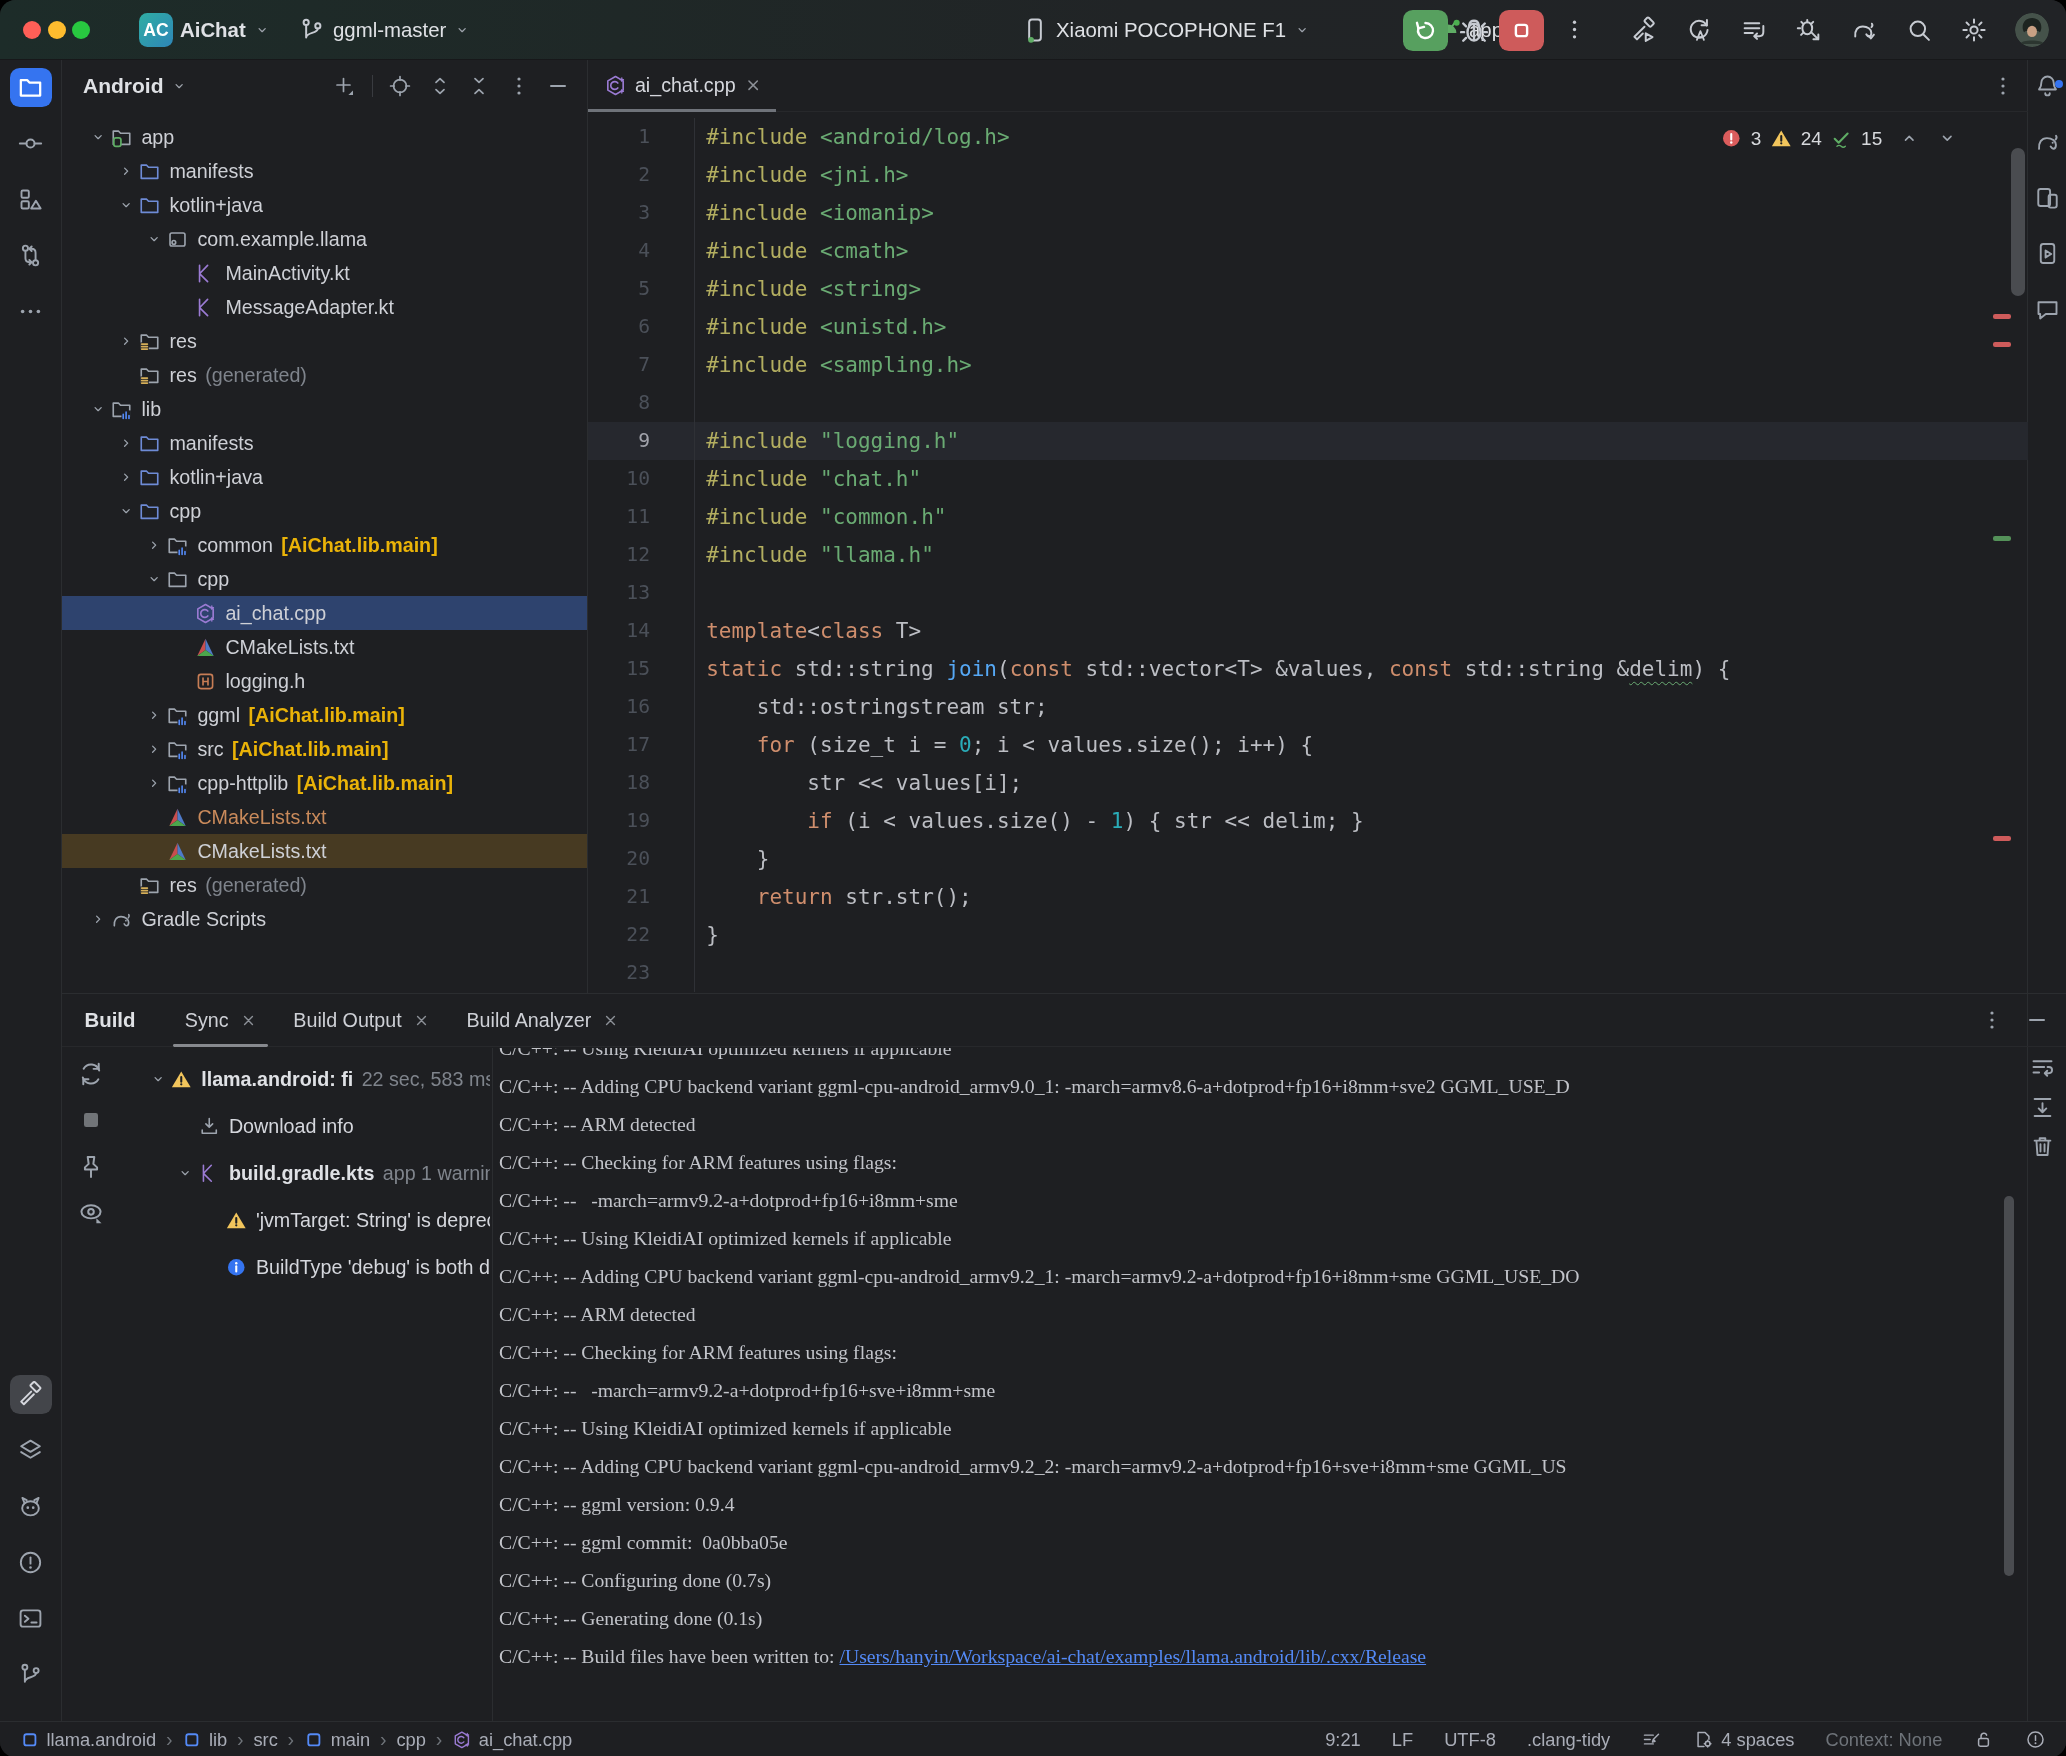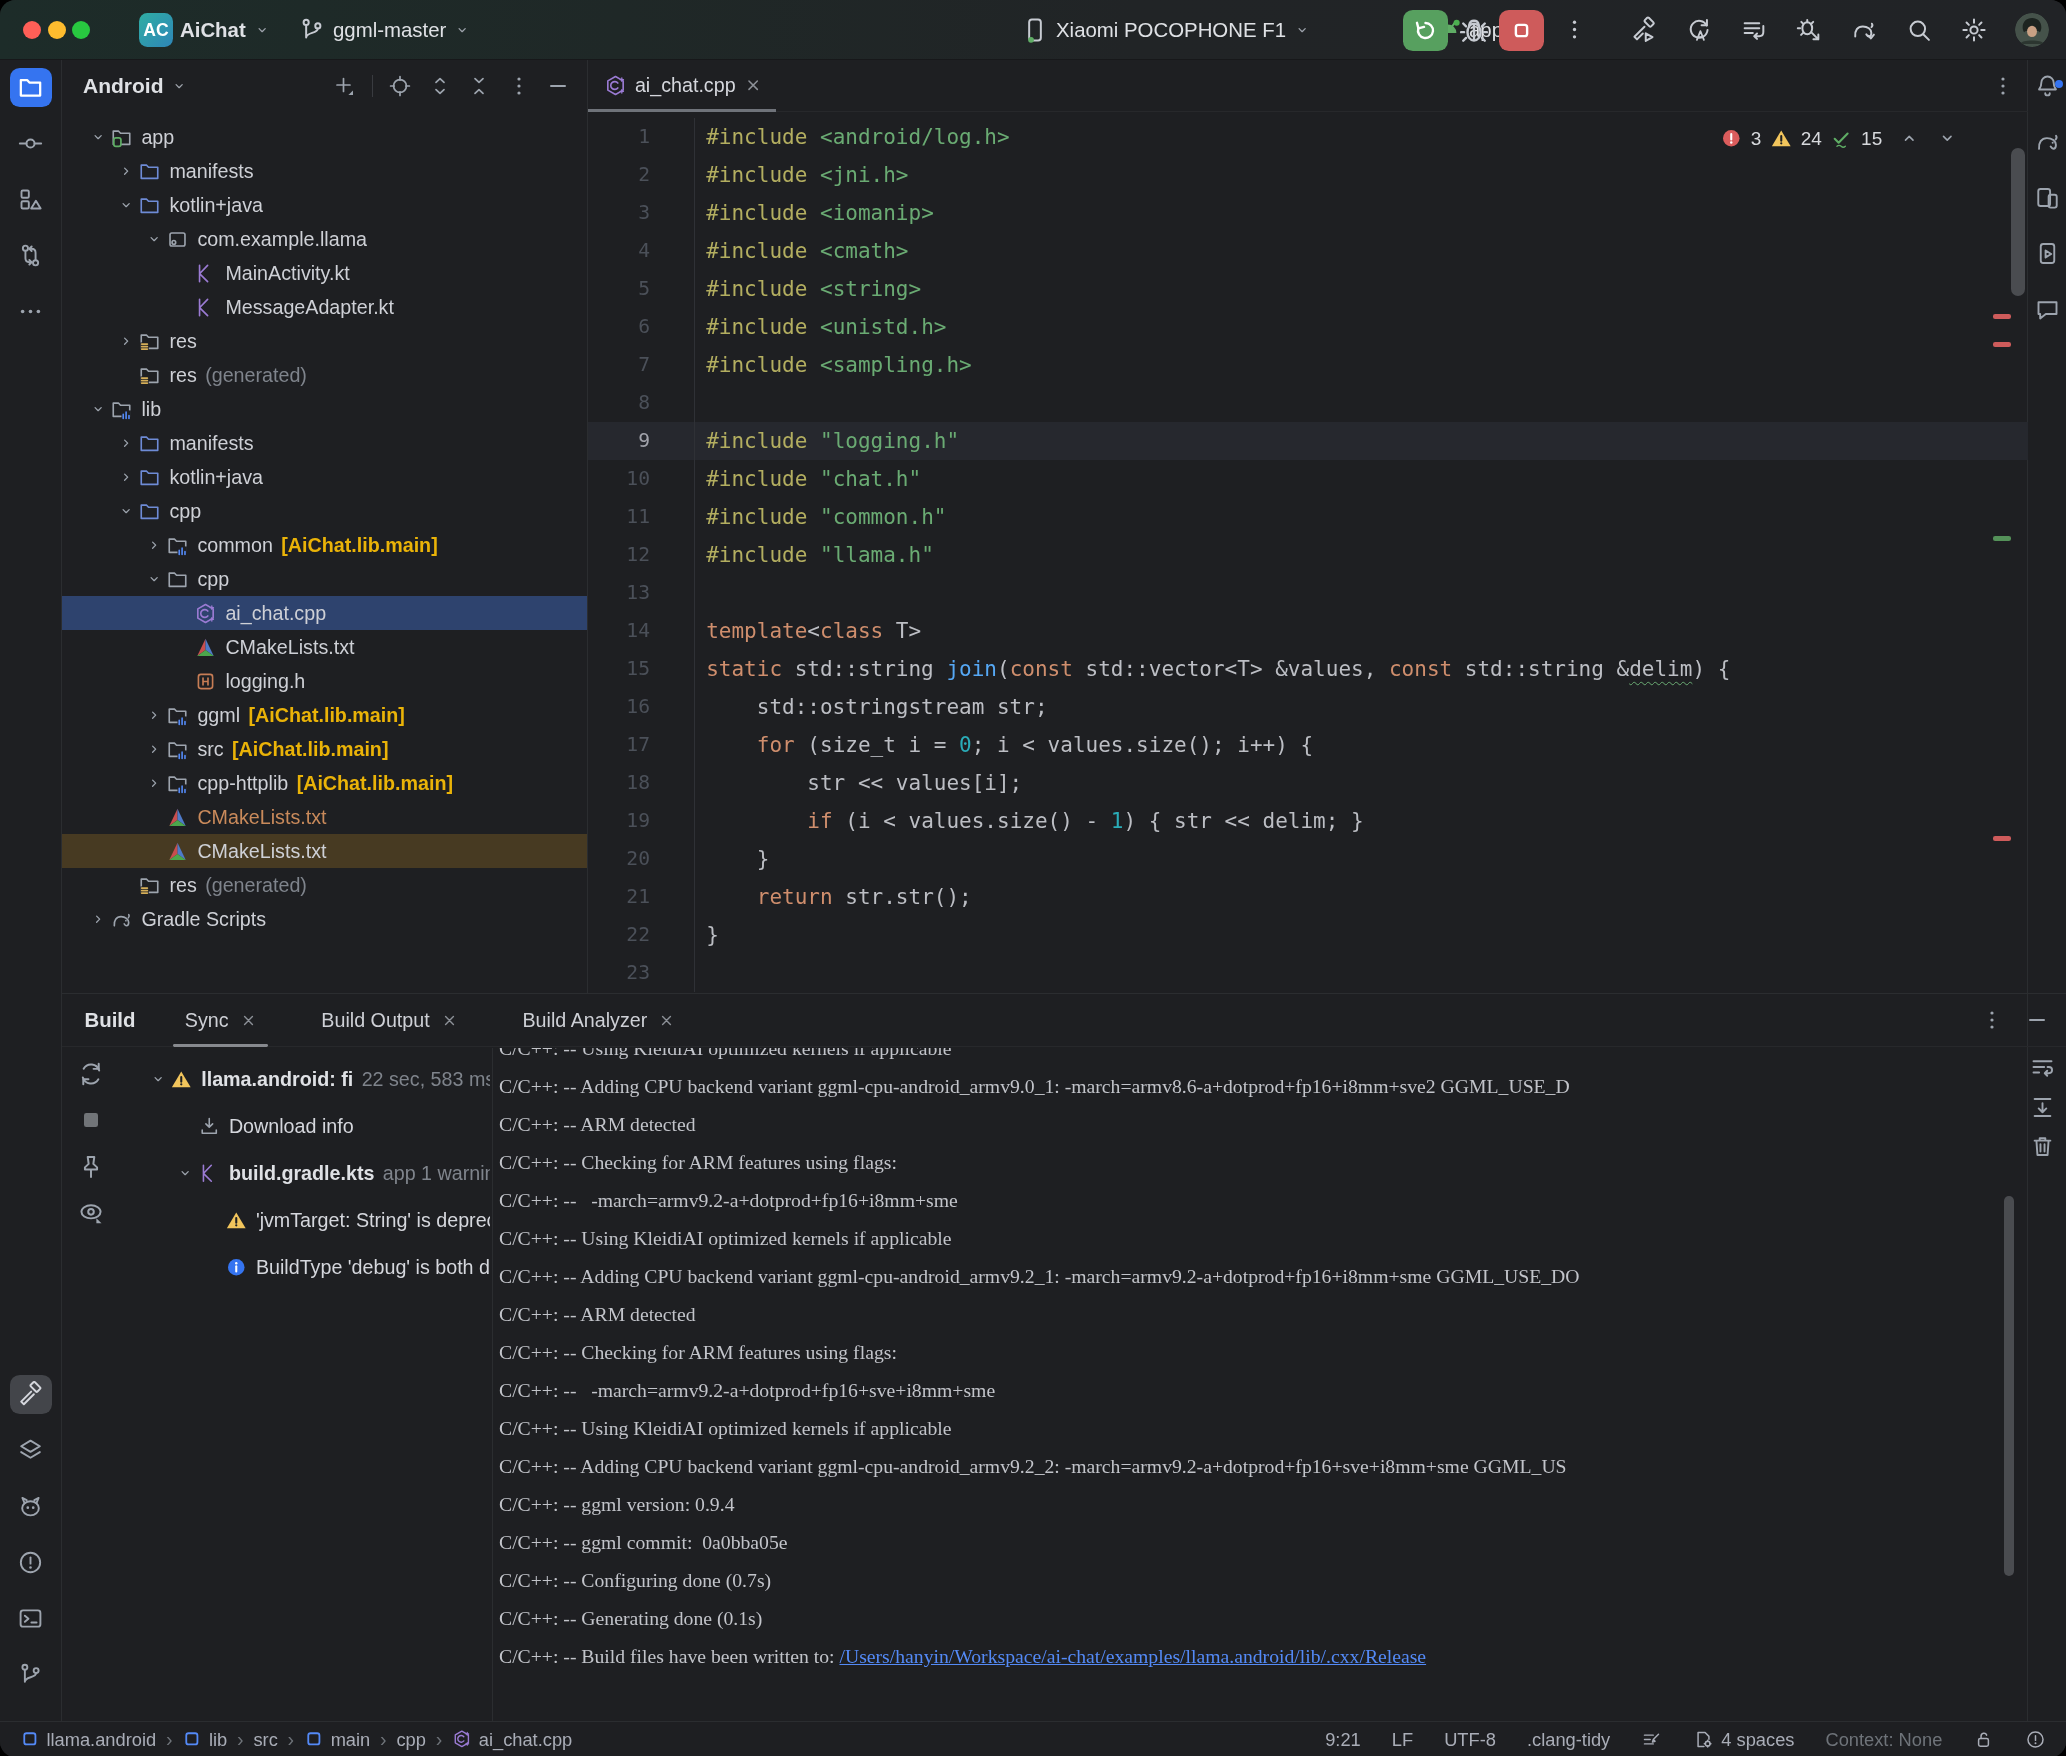--- a/index.html
+++ b/index.html
@@ -77,21 +77,21 @@
   .inspections { top:63px; right:70px; height:31px; display:flex; align-items:center; gap:8.4px; font-size:19px; color:#D7D9DD; }
   .inspections .mini { width:22.5px; height:22.5px; }
   .insp-chev { width:21px; height:21px; color:#9DA4AE; margin-left:7px; }
   .scroll-thumb { right:2.8px; width:14px; border-radius:7px; background:#4A4C50; }
   .mark { right:17px; width:18.3px; height:4.9px; border-radius:2.1px; }
 
   
   .build { left:62px; top:993px; width:2004px; height:728px; border-top:0.7px solid #2B2D30; }
   .b-head { height:53px; display:flex; align-items:center; border-bottom:0.7px solid #27282B; }
   .b-title { font-size:20.4px; font-weight:bold; color:#DFE1E5; margin-left:22.5px; }
-  .b-tabs { display:flex; align-items:flex-start; height:53px; margin-left:31px;gap:28px; }
+  .b-tabs { display:flex; align-items:flex-start; height:53px; margin-left:31px; }
   .b-tab { position:relative; height:53px; display:flex; align-items:center; gap:11.2px; padding:0 18.3px; font-size:19.7px; color:#CED0D6; }
   .b-tab .underline { position:absolute; left:7px; right:7px; bottom:0; height:2.8px; background:#87898E; border-radius:1.4px; }
   .b-head-tools { margin-left:auto; display:flex; gap:21px; margin-right:17px; color:#9DA4AE; }
   .b-head-tools .mini { width:24px; height:24px; }
   .b-toolbar { left:9.8px; top:66px; display:flex; flex-direction:column; gap:18.3px; align-items:center; width:38px; color:#9DA4AE; }
   .b-toolbar .mini { width:28px; height:28px; }
   .b-tree { left:65px; top:62px; width:363px; bottom:0; overflow:hidden; white-space:nowrap; }
   .srow { height:47px; display:flex; align-items:center; font-size:19.7px; color:#D5D7DD; }
   .srow .slot { width:25px; min-width:25px; }
   .srow .nicon { width:22.5px; height:22.5px; min-width:22.5px; }
@@ -102,21 +102,21 @@
   .con-line:first-child { margin-top:-19px; }
   .lnk { color:#548AF7; text-decoration:underline; }
   .con-tools { right:9.8px; top:60px; display:flex; flex-direction:column; gap:12.7px; color:#9DA4AE; }
   .con-tools .mini { width:27px; height:27px; }
   .con-scroll { left:1942px; top:202px; width:9.8px; height:380px; background:#4A4C50; border-radius:4.9px; }
 
   
   .statusbar { left:0; right:0; bottom:0; height:36px; background:#1E1F22; border-top:0.7px solid #2B2D30;
     display:flex; align-items:center; font-size:18.3px; color:#A9ADB7; padding:0 19.7px; }
   .crumbs { display:flex; align-items:center; gap:9.8px; }
-  .crumb { display:flex; align-items:flex-start; gap:7px; }
+  .crumb { display:flex; align-items:center; gap:7px; }
   .crumb .mini { width:19.7px; height:19.7px; }
   .crumb-sep { color:#6E7379; font-size:19.7px; }
   .sb-right { margin-left:auto; display:flex; align-items:center; gap:31px; }
   .sb-item { display:flex; align-items:center; gap:7px; }
   .sb-item .mini { width:21px; height:21px; }
   .sb-dim { color:#6E7379; }
 </style>
 </head>
 <body>
 

